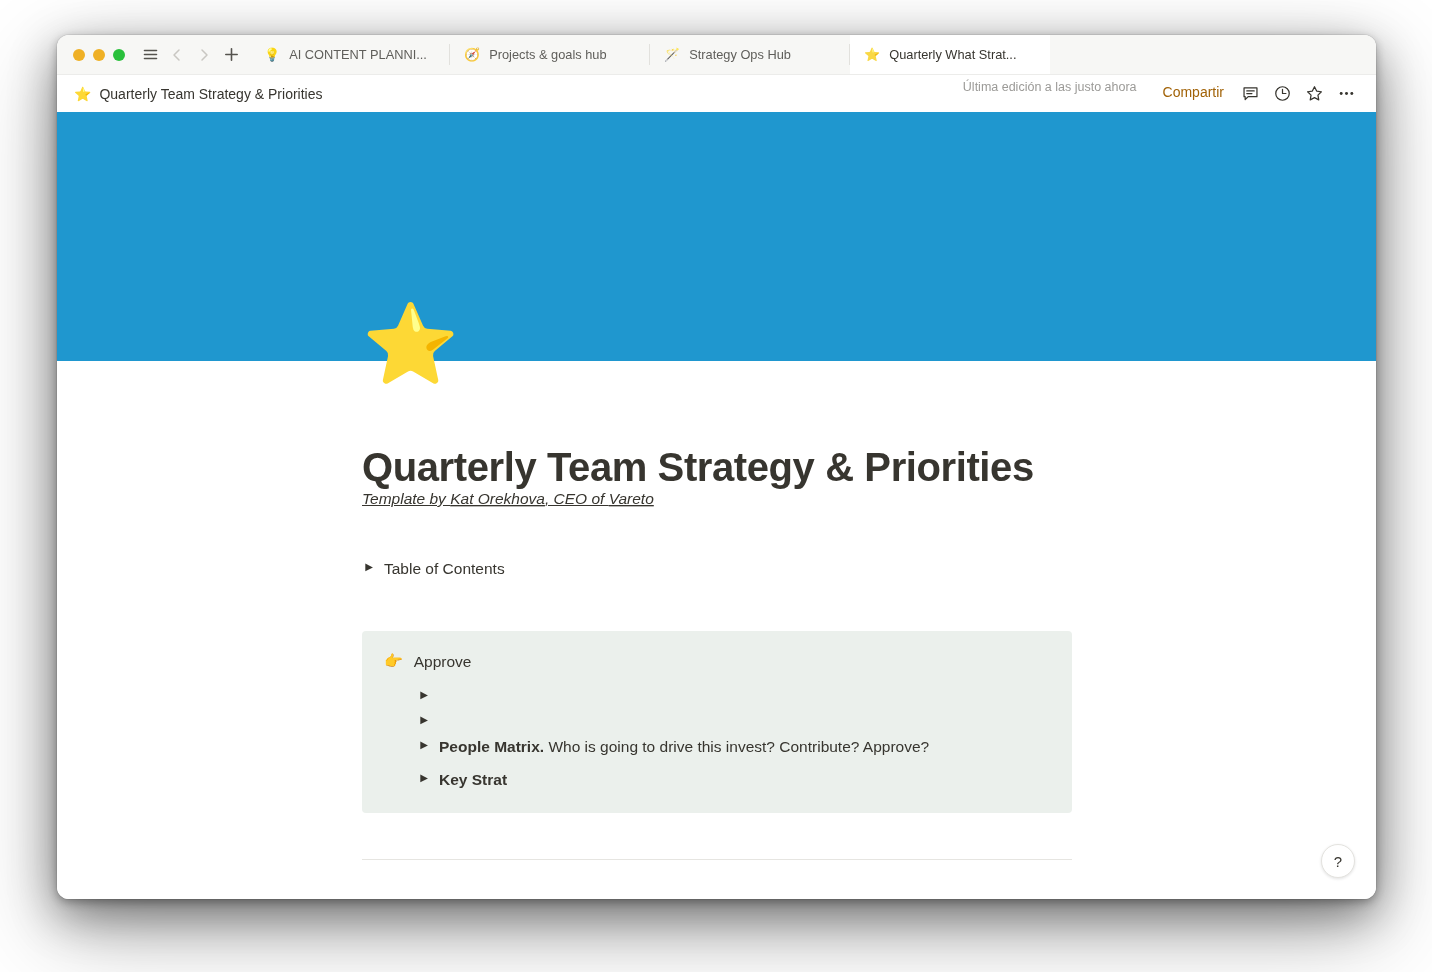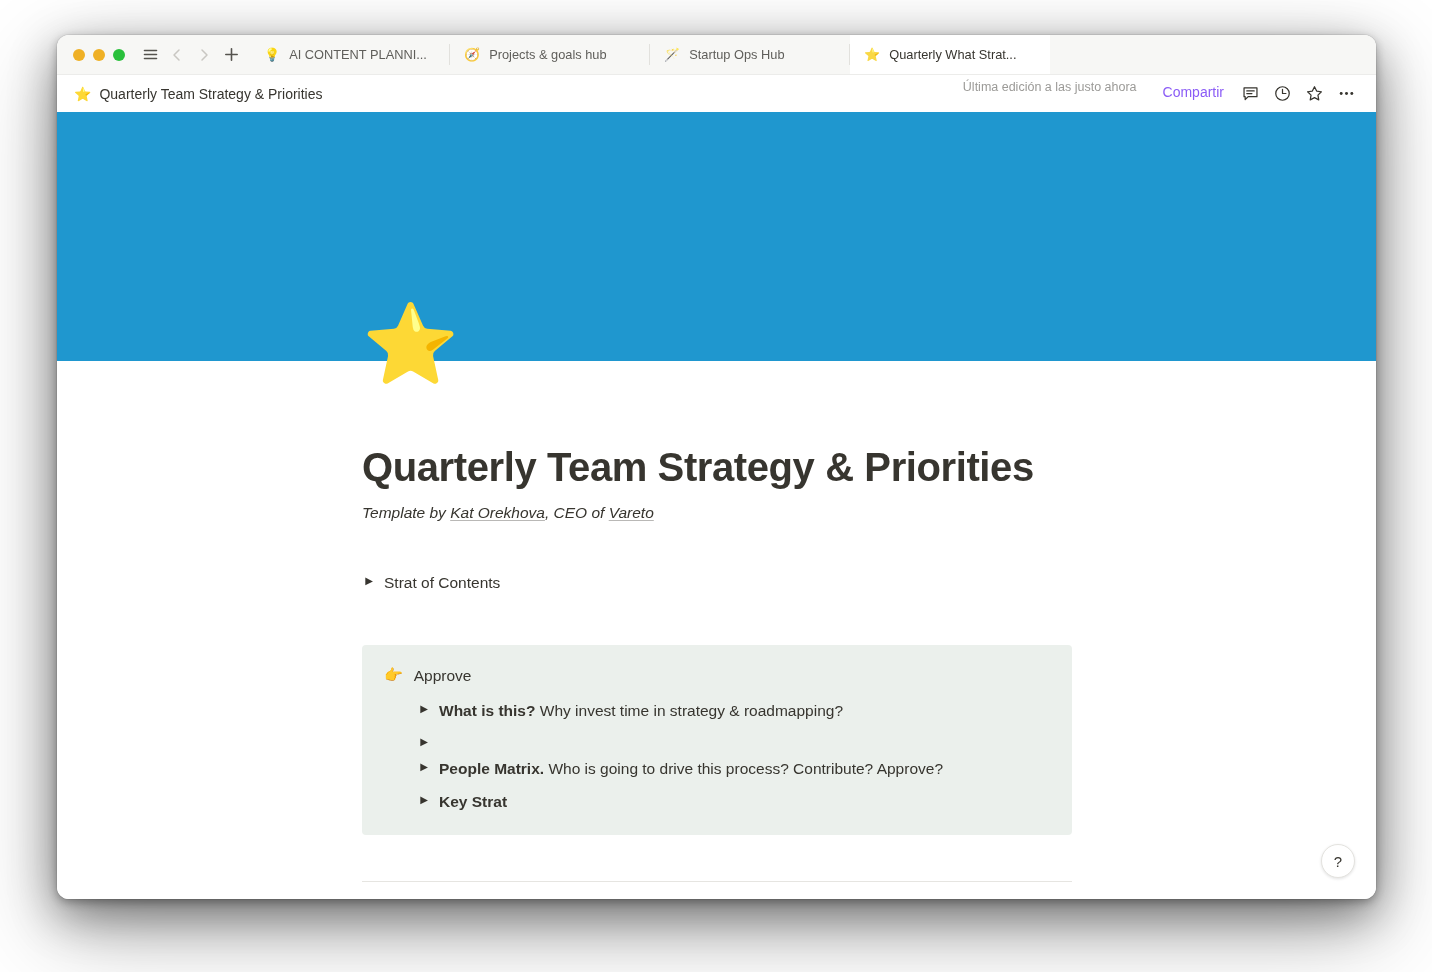--- a/index.html
+++ b/index.html
@@ -151,21 +151,21 @@
     gap: 4px;
   }
   .last-edited {
     font-size: 12.5px;
     color: #9b9a97;
     padding-right: 14px;
     white-space: nowrap;
   }
   .share-btn {
     font-size: 14px;
-    color: #8b5cf6;
+    color: #a16207;
     padding: 4px 8px;
     border-radius: 4px;
     white-space: nowrap;
   }
   .hicon {
     width: 28px; height: 28px;
     display: flex; align-items: center; justify-content: center;
     border-radius: 4px;
     color: #37352f;
   }
@@ -203,24 +203,24 @@
   #page-title {
     font-size: 40px;
     font-weight: 700;
     color: #37352f;
     letter-spacing: -0.4px;
     padding-top: 83px;
     line-height: 1.15;
   }
 
   #byline {
-    margin-top: 14px;
     font-size: 15.5px;
     font-style: italic;
     color: #37352f;
+    text-decoration: underline;
   }
   #byline .lnk {
     text-decoration: underline;
     text-decoration-color: rgba(55,53,47,0.35);
     text-underline-offset: 2px;
     color: #37352f;
   }
 
   .toggle-row {
     display: flex;
@@ -334,21 +334,21 @@
           <span class="tab-label">AI CONTENT PLANNI...</span>
         </div>
 
         <div class="tab">
           <span class="tab-icon">🧭</span>
           <span class="tab-label">Projects &amp; goals hub</span>
         </div>
 
         <div class="tab">
           <span class="tab-icon">🪄</span>
-          <span class="tab-label">Startup Ops Hub</span>
+          <span class="tab-label">Strategy Ops Hub</span>
         </div>
 
         <div class="tab active">
           <span class="tab-icon">⭐</span>
           <span class="tab-label">Quarterly What Strat...</span>
         </div>
 
         <div class="tab-filler"></div>
       </div>
     </div>
@@ -403,43 +403,42 @@
         <div id="page-emoji">⭐</div>
 
         <h1 id="page-title">Quarterly Team Strategy &amp; Priorities</h1>
 
         <div id="byline">
           <span>Template by </span><span class="lnk">Kat Orekhova</span><span>, CEO of </span><span class="lnk">Vareto</span>
         </div>
 
         <div id="toc-toggle" class="toggle-row">
           <span class="tri">▶</span>
-          <span>Strat of Contents</span>
+          <span>Table of Contents</span>
         </div>
 
         <div id="callout" style="background: rgb(235, 240, 236);">
           <div class="callout-head">
             <span class="callout-emoji">👉</span>
             <span>Approve</span>
           </div>
 
           <div class="callout-list">
 
             <div class="toggle-row">
               <span class="tri">▶</span>
-              <span><span class="b">What is this?</span><span> Why invest time in strategy &amp; roadmapping?</span></span>
             </div>
 
             <div class="toggle-row">
               <span class="tri">▶</span>
             </div>
 
             <div class="toggle-row">
               <span class="tri">▶</span>
-              <span><span class="b">People Matrix.</span><span> Who is going to drive this process? Contribute? Approve?</span></span>
+              <span><span class="b">People Matrix.</span><span> Who is going to drive this invest? Contribute? Approve?</span></span>
             </div>
 
             <div class="toggle-row">
               <span class="tri">▶</span>
               <span><span class="b">Key Strat</span><span></span></span>
             </div>
 
           </div>
         </div>
 

